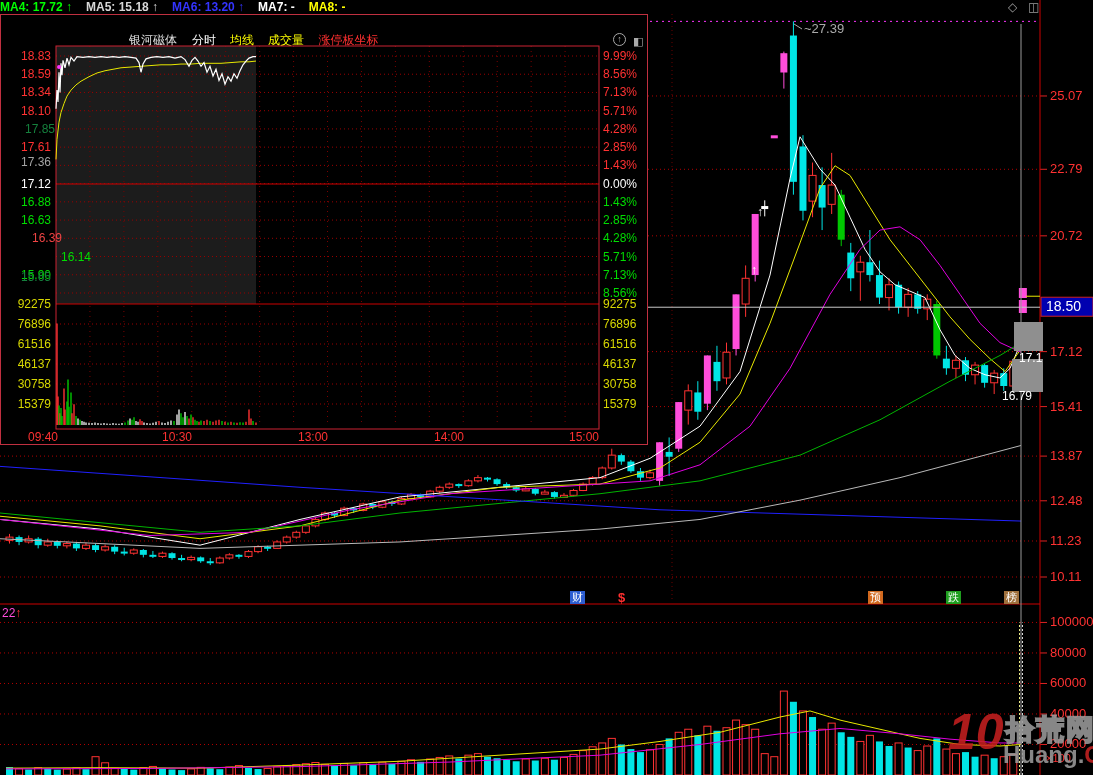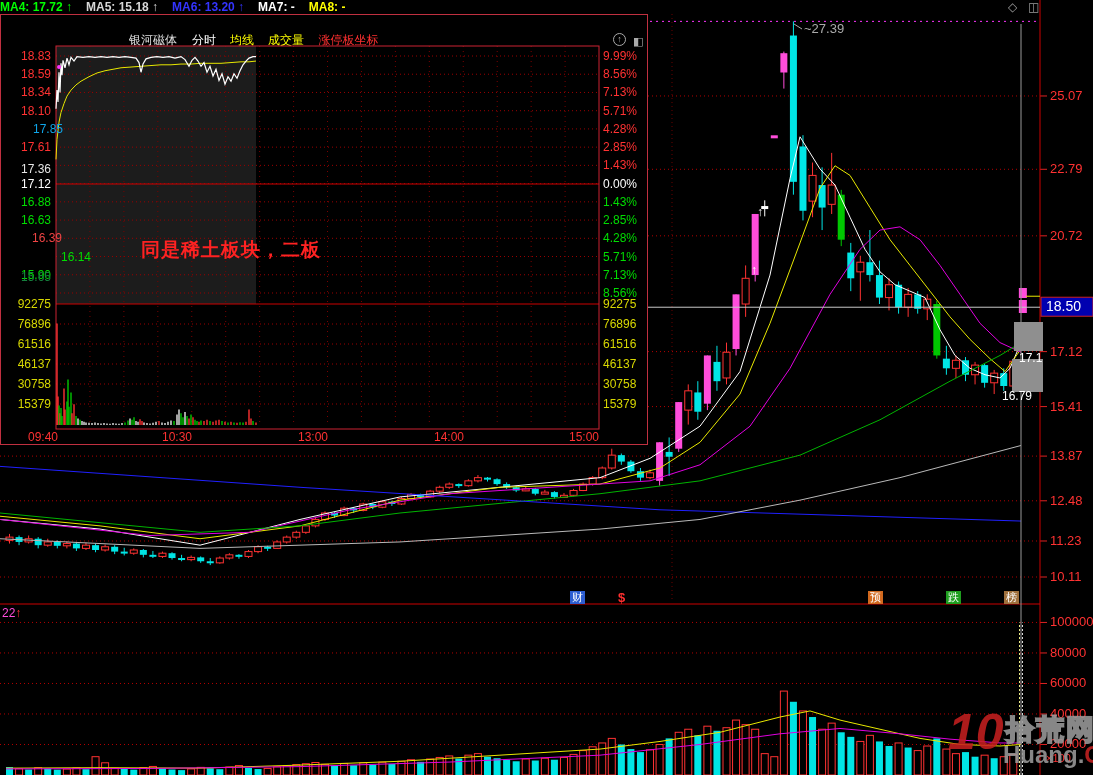--- a/index.html
+++ b/index.html
@@ -603,28 +603,27 @@
           <line x1="245" y1="410" x2="245" y2="406.75" stroke="#ff3232" stroke-width="1.4"></line>
           <line x1="248" y1="410" x2="248" y2="394.4" stroke="#ff3232" stroke-width="1.4"></line>
           <line x1="250" y1="410" x2="250" y2="403.5" stroke="#ff3232" stroke-width="1.4"></line>
           <line x1="252" y1="410" x2="252" y2="406.1" stroke="#00c800" stroke-width="1.4"></line>
           <line x1="255" y1="410" x2="255" y2="407.4" stroke="#ff3232" stroke-width="1.4"></line>
         </g>
         <polyline points="55,144.41500000000013 56,124.30000000000015 58,107.16500000000013 60,97.4800000000002 63,88.54000000000013 66,81.09000000000002 70,75.13000000000015 75,69.91500000000013 80,66.19000000000007 88,61.72000000000017 96,57.99500000000012 104,55.76000000000003 112,54.27000000000007 120,52.7800000000001 130,52.03499999999998 140,51.290000000000134 150,50.545000000000016 160,49.80000000000015 170,49.80000000000015 180,49.055000000000035 190,49.055000000000035 200,48.31000000000019 210,48.31000000000019 220,48.31000000000019 230,47.56500000000007 240,46.819999999999965 248,46.819999999999965 255,46.0750000000001" fill="none" stroke="#e8e800"></polyline>
         <polyline points="55,93.75500000000015 56,75.13000000000015 57,87.05000000000015 58,57.25 59,77.36499999999997 60,48.31000000000019 61,60.2300000000002 62,45.329999999999984 64,52.7800000000001 66,43.09500000000017 68,49.80000000000015 70,42.35000000000005 73,46.0750000000001 76,41.6050000000002 82,42.35000000000005 88,41.6050000000002 94,42.35000000000005 100,41.6050000000002 106,42.35000000000005 112,41.6050000000002 118,42.35000000000005 124,41.6050000000002 130,42.35000000000005 135,43.09500000000017 138,47.56500000000007 140,57.25 142,49.055000000000035 145,43.84000000000002 150,42.35000000000005 156,41.6050000000002 162,42.35000000000005 168,41.6050000000002 174,43.09500000000017 180,41.6050000000002 184,44.585000000000136 188,51.290000000000134 191,45.329999999999984 194,42.35000000000005 197,46.0750000000001 200,51.290000000000134 203,47.56500000000007 206,57.25 209,51.290000000000134 212,60.97500000000005 215,54.27000000000007 218,65.44499999999996 221,58.73999999999997 224,69.17000000000002 227,61.72000000000017 230,66.19000000000007 233,58.73999999999997 236,63.210000000000136 239,55.76000000000003 242,49.80000000000015 245,46.0750000000001 248,43.09500000000017 252,41.6050000000002 255,41.6050000000002" fill="none" stroke="#ffffff" stroke-width="1.2"></polyline>
         <circle cx="58" cy="52" r="2" fill="#ff33ff"></circle>
       </svg>
-  <div id="iannot" style="left: 140px; top: 222px; color: rgb(255, 34, 34);">同是稀土板块，二板</div>
 <div class="axlbl" style="left: 0px; top: 35px; color: rgb(255, 50, 50);">18.83</div>
       <div class="axlbl" style="left: 0px; top: 53.23px; color: rgb(255, 50, 50);">18.59</div>
       <div class="axlbl" style="left: 0px; top: 71.46px; color: rgb(255, 50, 50);">18.34</div>
       <div class="axlbl" style="left: 0px; top: 89.69px; color: rgb(255, 50, 50);">18.10</div>
-      <div class="axlbl" style="left: 12px; top: 107.92px; color: #0ea5e9;">17.85</div>
+      <div class="axlbl" style="left: 4px; top: 107.92px; color: #15803d;">17.85</div>
       <div class="axlbl" style="left: 0px; top: 126.15px; color: rgb(255, 50, 50);">17.61</div>
-      <div class="axlbl" style="left: 0px; top: 148px; color: #e5e5e5;">17.36</div>
+      <div class="axlbl" style="left: 0px; top: 141px; color: #a3a3a3;">17.36</div>
       <div class="axlbl" style="left: 0px; top: 162.61px; color: rgb(255, 255, 255);">17.12</div>
       <div class="axlbl" style="left: 0px; top: 180.84px; color: rgb(0, 221, 0);">16.88</div>
       <div class="axlbl" style="left: 0px; top: 199.07px; color: rgb(0, 221, 0);">16.63</div>
       <div class="axlbl" style="left: 11px; top: 217.3px; color: #ef4444;">16.39</div>
       <div class="axlbl" style="left: 0px; top: 235.53px; color: rgb(0, 221, 0); padding-left: 40px;">16.14</div>
       <div class="axlbl" style="left: 0px; top: 253.76px; color: rgb(0, 221, 0);">15.90</div>
       <div class="axlbl" style="left: 0px; top: 256px; color: #15803d;">15.65</div>
       <div class="pctlbl" style="left: 602px; top: 35px; color: rgb(255, 50, 50);">9.99%</div>
       <div class="pctlbl" style="left: 602px; top: 53.23px; color: rgb(255, 50, 50);">8.56%</div>
       <div class="pctlbl" style="left: 602px; top: 71.46px; color: rgb(255, 50, 50);">7.13%</div>

